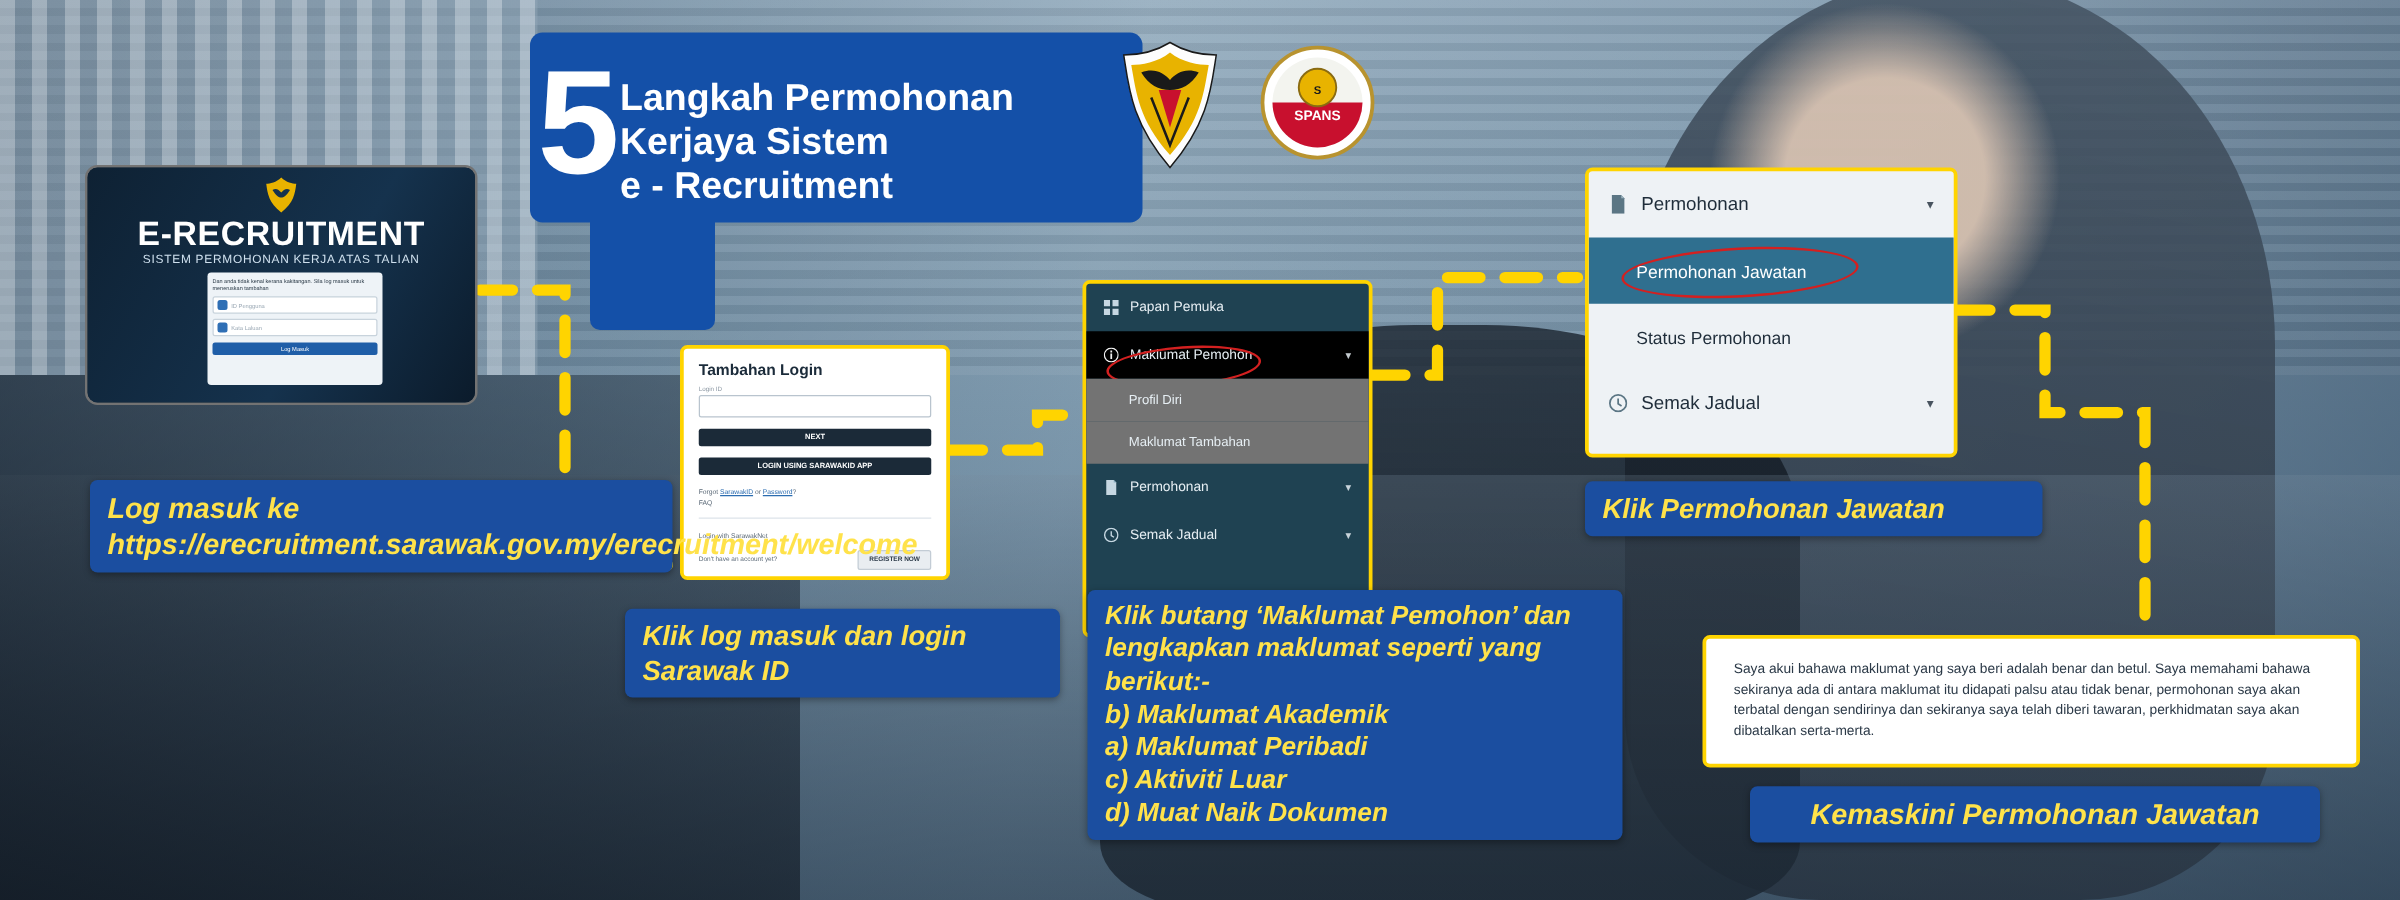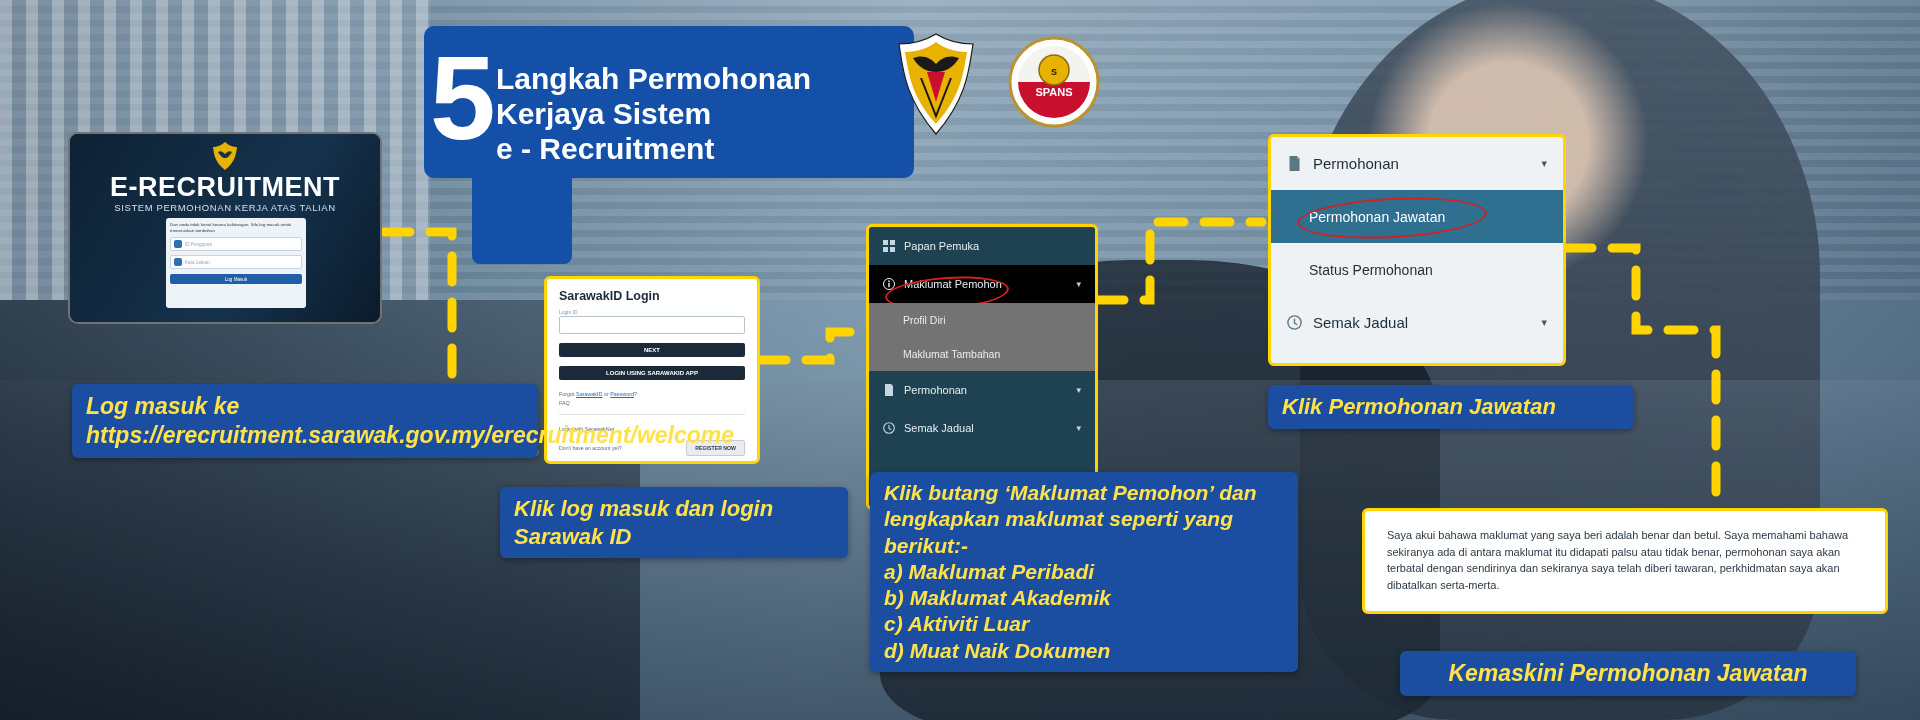--- a/index.html
+++ b/index.html
@@ -195,21 +195,21 @@
   .cf-text{padding:16px 22px 0;font-size:11px;color:#2b3947;line-height:1.5;}
   .cf-btns{display:flex;justify-content:center;gap:22px;margin-top:18px;}
   .cf-b1{background:#fff;border:1px solid #c9d2da;border-radius:3px;font-size:8.4px;color:#30404f;padding:6px 12px;}
   .cf-b2{background:#2f86c8;border:1px solid #2f86c8;border-radius:3px;font-size:8.4px;color:#fff;padding:6px 12px;}
 
   
   .c-url{left:72px;top:352px;width:438px;font-size:23px;margin-top:32px;}
   .c-login{left:500px;top:487px;width:320px;font-size:22px;}
   .c-pemohon{left:870px;top:472px;width:400px;font-size:21px;}
   .c-klikpj{left:1268px;top:373px;width:338px;font-size:22px;margin-top:12px;}
-  .c-kemas{left:1400px;top:651px;width:428px;font-size:23px;text-align:center;}
+  .c-kemas{left:1400px;top:629px;width:428px;font-size:23px;text-align:center;}
 </style>
 </head>
 <body>
 
 <div class="bg">
   <div class="photo"></div>
   <div class="blinds"></div>
   <div class="stripe-left"></div>
   <div class="person"></div>
   <div class="person2"></div>
@@ -275,21 +275,21 @@
     </div>
     <div class="wfield">
       <i class="wicon"></i>
       <span>Kata Laluan</span>
     </div>
     <div class="wbtn">Log Masuk</div>
   </div>
 </div>
 
 <div class="shot shot-login">
-  <div class="login-title">SarawakID Login</div>
+  <div class="login-title">Tambahan Login</div>
   <div class="login-label">Login ID</div>
   <div class="login-input"></div>
   <div class="login-btn">NEXT</div>
   <div class="login-btn">LOGIN USING SARAWAKID APP</div>
   <div class="login-links">
     <div>
       <span>Forgot </span><a href="#">SarawakID</a><span> or </span><a href="#">Password</a><span>?</span>
     </div>
     <div>FAQ</div>
   </div>
@@ -376,19 +376,19 @@
   <div class="cf-btns">
     <div class="cf-b1">Kembali</div>
     <div class="cf-b2">Kemaskini</div>
   </div>
 </div>
 
 <div class="callout c-url">Log masuk ke https://erecruitment.sarawak.gov.my/erecruitment/welcome</div>
 <div class="callout c-login">Klik log masuk dan login Sarawak ID</div>
 <div class="callout c-pemohon">
   <div>Klik butang ‘Maklumat Pemohon’ dan lengkapkan maklumat seperti yang berikut:-</div>
+  <div>b) Maklumat Akademik</div>
   <div>a) Maklumat Peribadi</div>
-  <div>b) Maklumat Akademik</div>
   <div>c) Aktiviti Luar</div>
   <div>d) Muat Naik Dokumen</div>
 </div>
 <div class="callout c-klikpj">Klik Permohonan Jawatan</div>
 <div class="callout c-kemas">Kemaskini Permohonan Jawatan</div>
 
 </body></html>

